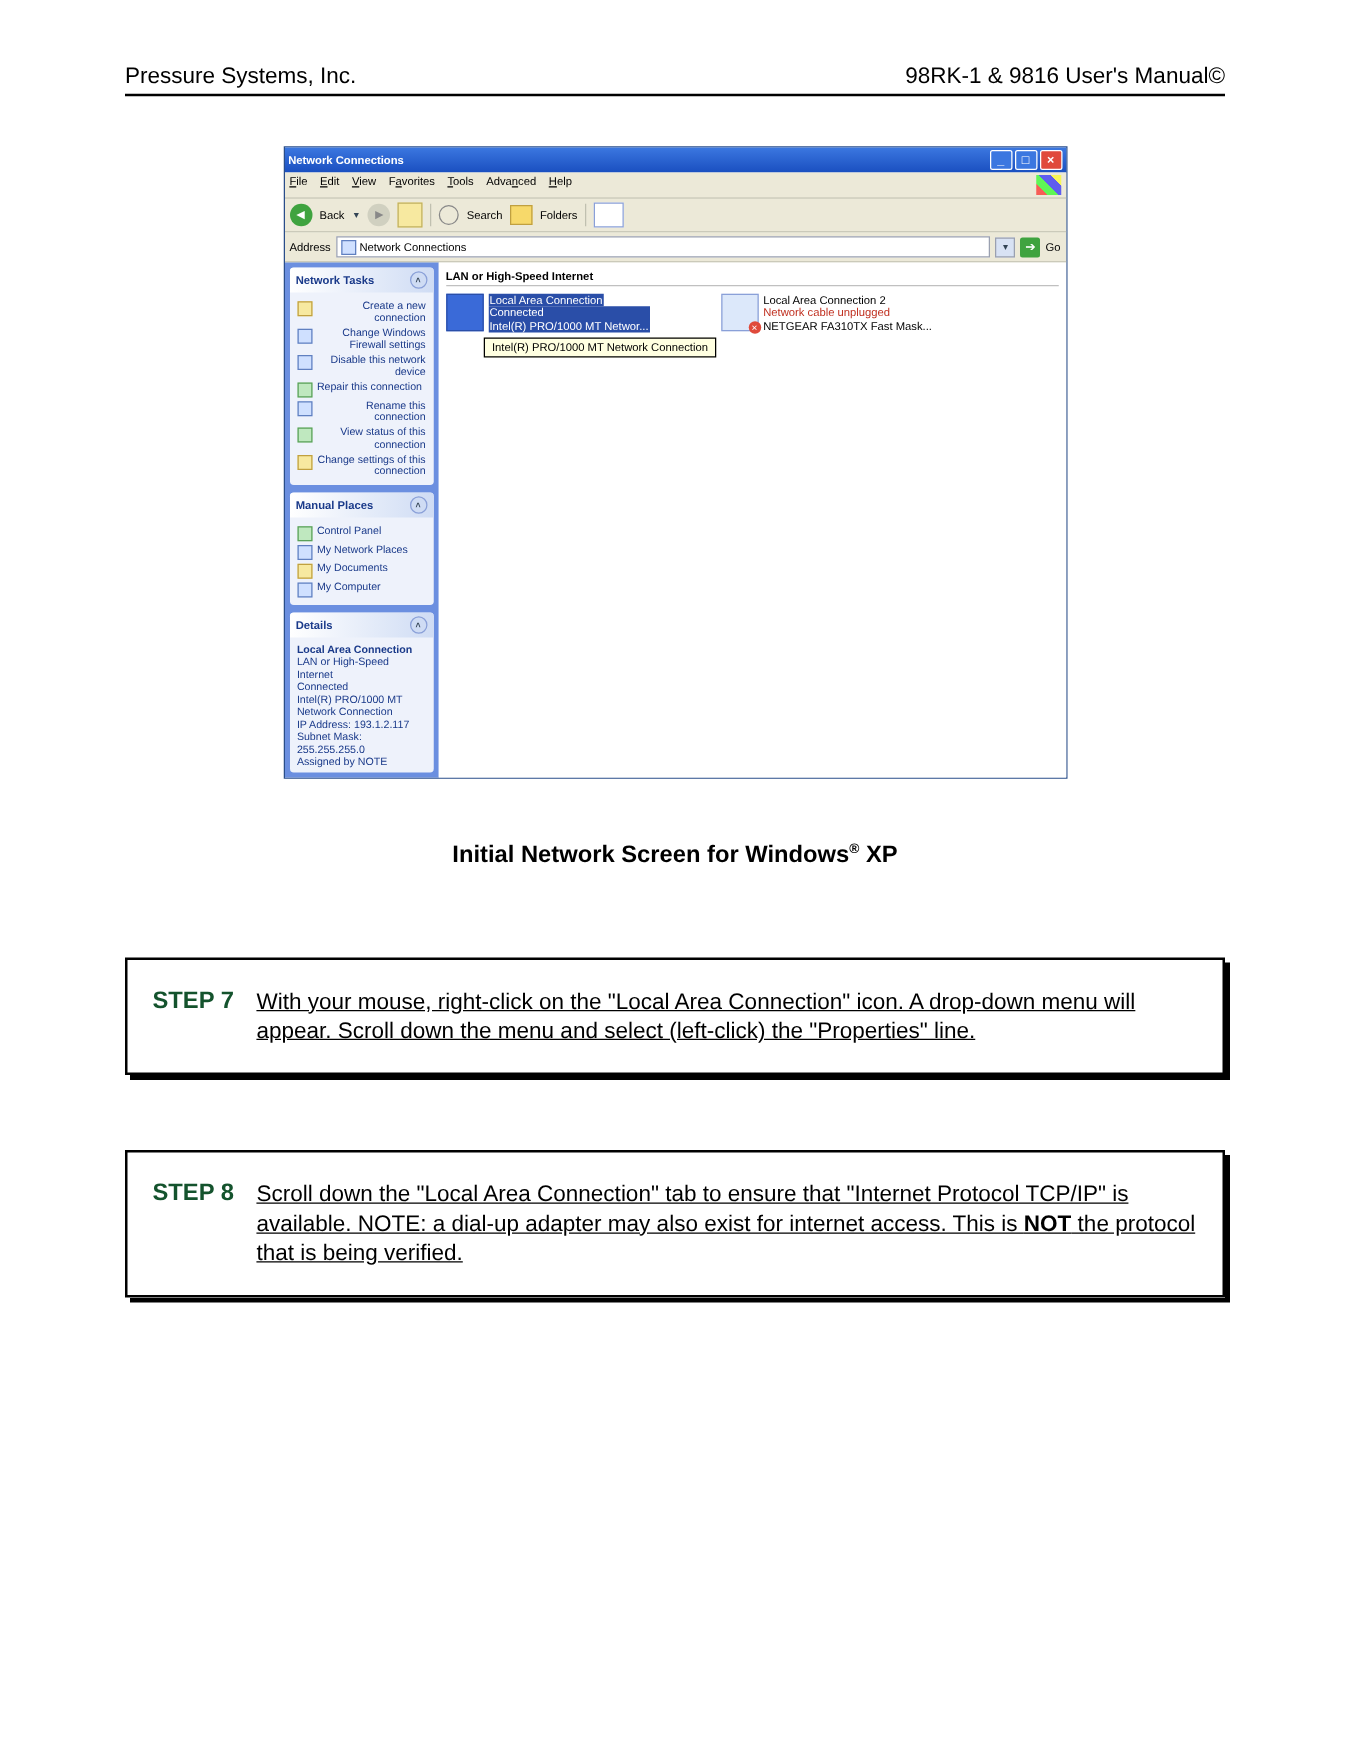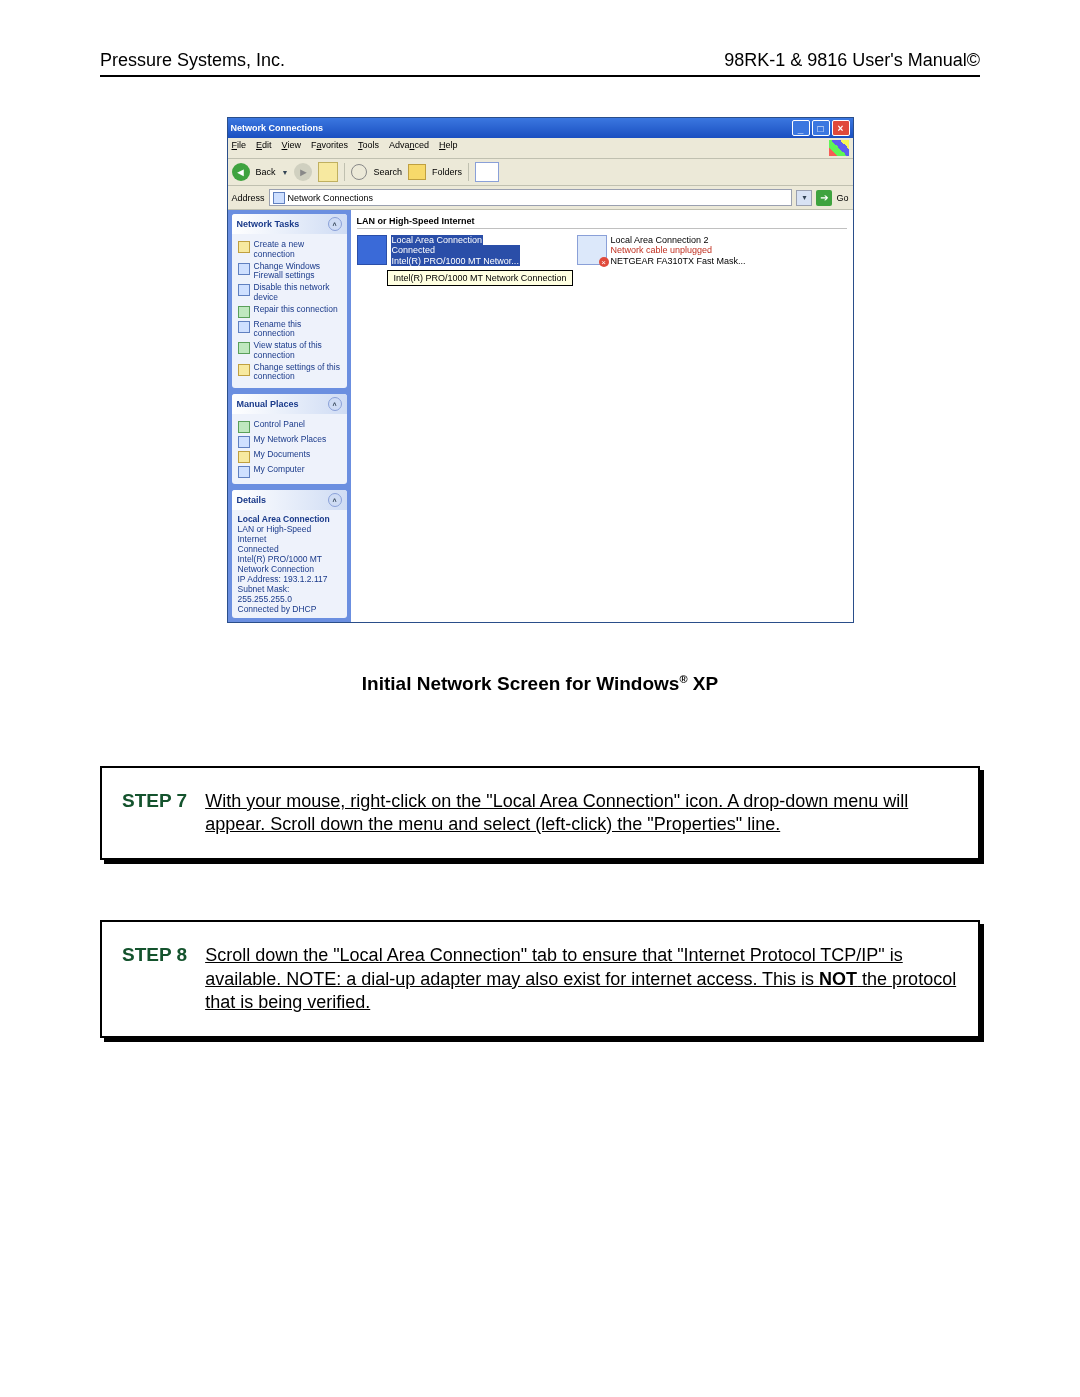--- a/index.html
+++ b/index.html
@@ -117,21 +117,21 @@
   .panel {
     background:#eef2fb;border-radius:3px;overflow:hidden;
   }
   .panel-hd {
     background:linear-gradient(to right,#fff,#cfdcf4);
     color:#1a3a8a;font-weight:bold;padding:3px 5px;font-size:9px;
     display:flex;justify-content:space-between;align-items:center;gap:16px;
   }
   .chev { width:12px;height:12px;border-radius:50%;background:#cfdcf4;border:1px solid #8aa0d8;display:inline-flex;align-items:center;justify-content:center;font-size:7px;color:#345; }
   .panel-bd { padding:4px 6px;color:#1a3a8a;font-size:8.5px; }
-  .panel-bd .item { display:flex;gap:4px;align-items:flex-start;margin:2px 0;line-height:1.15; }
+  .panel-bd .item { display:flex;gap:4px;align-items:flex-start;margin:2px 0;line-height:1.15;text-align:right; }
   .ico { width:10px;height:10px;flex:0 0 10px;border:1px solid #6080c0;background:#cfe0ff;display:inline-block;margin-top:1px; }
   .ico.g { background:#bfe8bf;border-color:#5aa05a; }
   .ico.y { background:#f7e9a0;border-color:#c0a040; }
   .content {
     flex:1;background:#fff;padding:6px;
   }
   .cat-hd { font-weight:bold;border-bottom:1px solid #c0c0c0;padding-bottom:2px;margin-bottom:6px; }
   .conn-row { display:flex;gap:20px; }
   .conn {
     display:flex;gap:4px;align-items:flex-start;width:200px;
@@ -286,21 +286,21 @@
             <span>Details</span>
             <span class="chev">˄</span>
           </div>
           <div class="panel-bd" style="color:#1a3a8a;">
             <div style="font-weight:bold;">Local Area Connection</div>
             <div>LAN or High-Speed Internet</div>
             <div>Connected</div>
             <div>Intel(R) PRO/1000 MT Network Connection</div>
             <div>IP Address: 193.1.2.117</div>
             <div>Subnet Mask: 255.255.255.0</div>
-            <div>Connected by DHCP</div>
+            <div>Assigned by NOTE</div>
           </div>
         </div>
       </div>
       <div class="content">
         <div class="cat-hd">LAN or High-Speed Internet</div>
         <div class="conn-row">
           <div>
             <div class="conn">
               <span class="ci sel"></span>
               <span class="ct">

